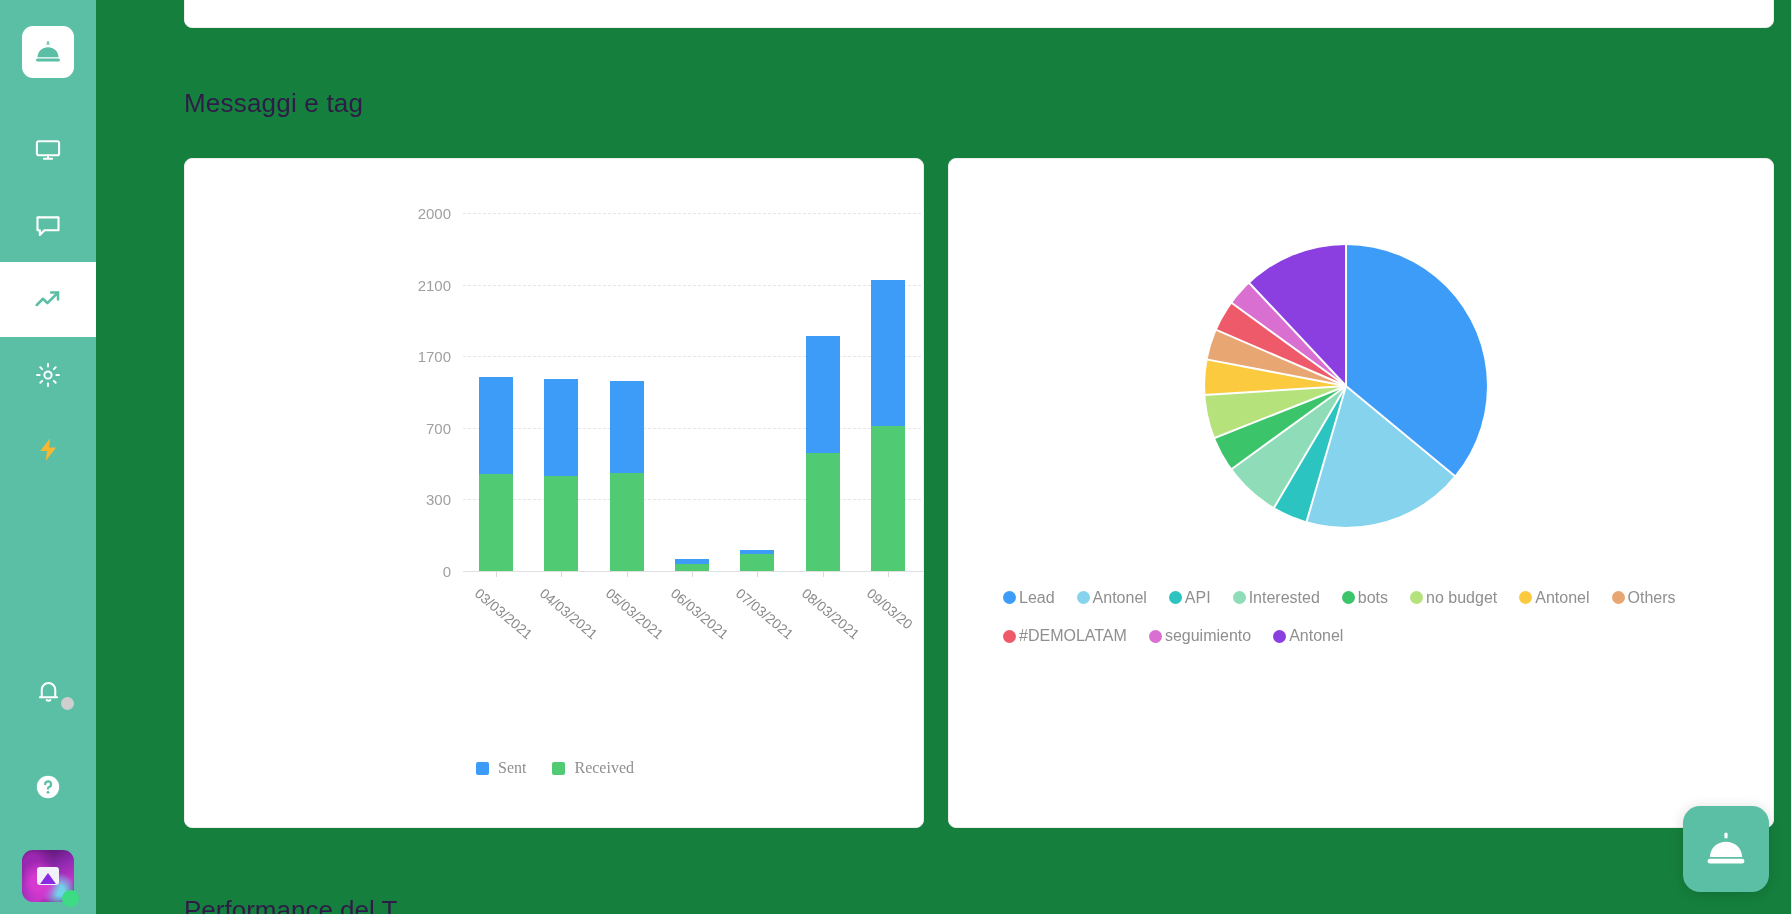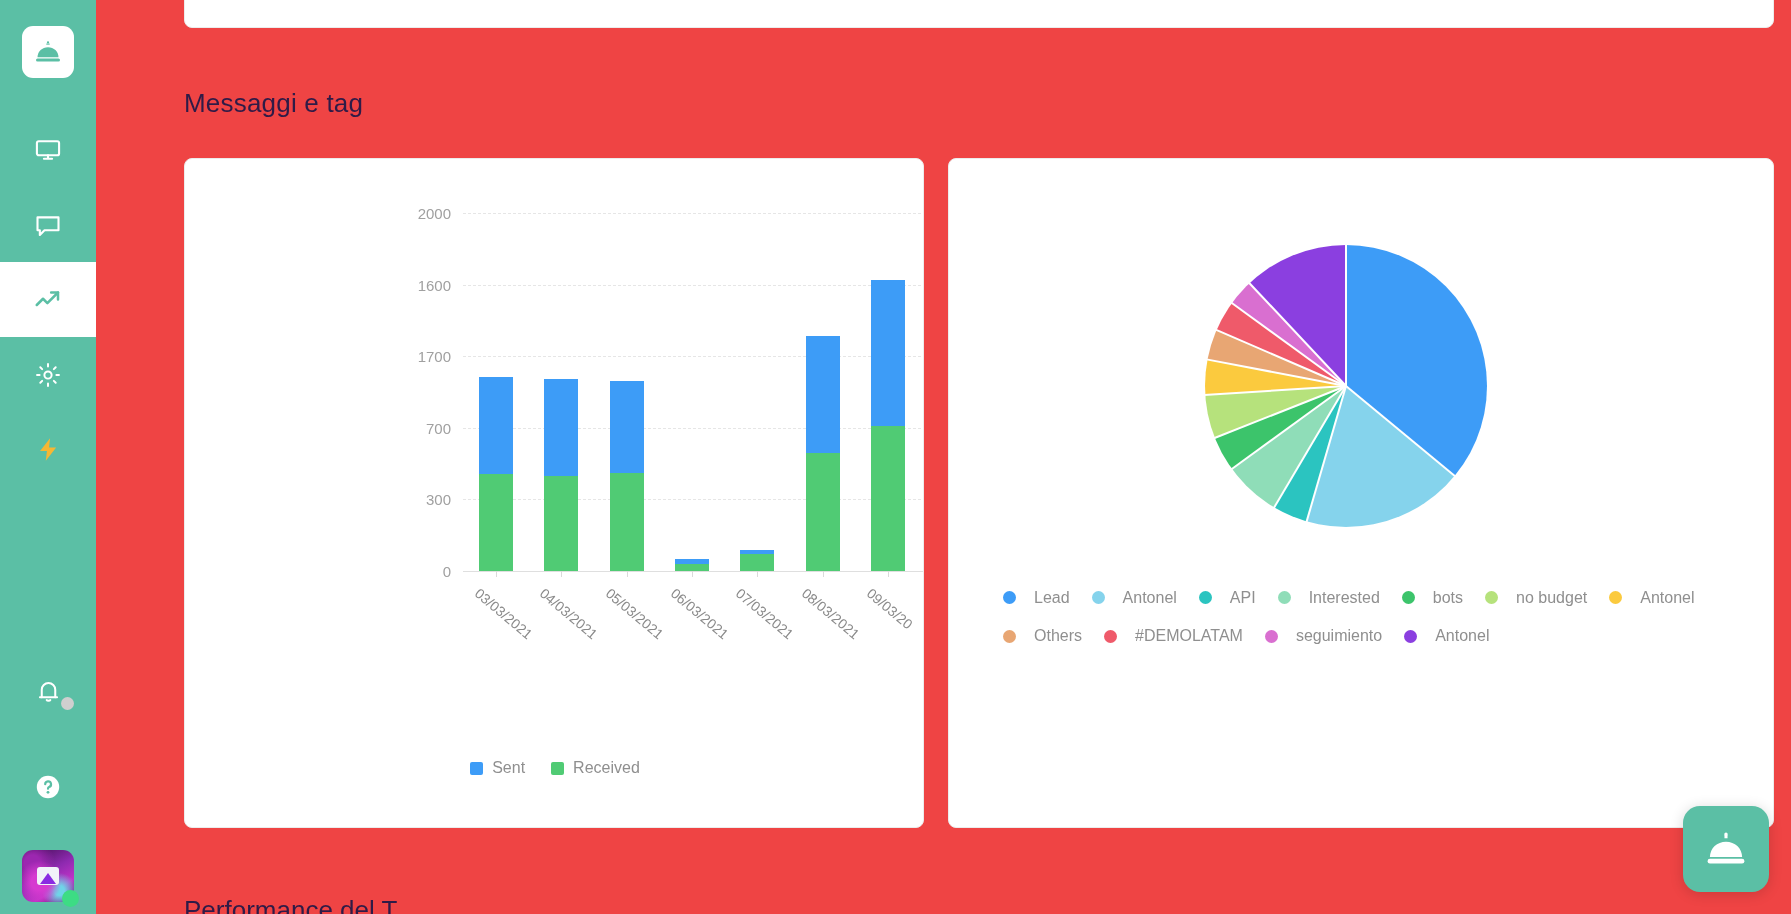--- a/index.html
+++ b/index.html
@@ -67,21 +67,21 @@
   .status-dot {
     position: absolute; right: -5px; bottom: -5px;
     width: 17px; height: 17px; border-radius: 50%;
     background: #3ddc84;
   }
 
   
   .main {
     position: absolute; left: 96px; top: 0;
     width: 1695px; height: 914px;
-    background: #ef4444;
+    background: #15803d;
     overflow: hidden;
   }
   .card-top-partial {
     position: absolute; left: 88px; top: -80px;
     width: 1590px; height: 108px;
     background: #ffffff;
     border: 1px solid #ececec;
     border-radius: 8px;
   }
   .section-title {
@@ -134,41 +134,41 @@
     position: absolute; font-size: 14px; color: #8a8a8a;
     transform-origin: left top; transform: rotate(40deg);
     white-space: nowrap;
   }
   .bar-legend {
     position: absolute; left: 0; top: 600px; width: 740px;
     display: flex; align-items: center; justify-content: center; gap: 26px;
   }
   .legend-entry { display: flex; align-items: center; gap: 9px; }
   .legend-sq { width: 13px; height: 13px; border-radius: 2px; }
-  .legend-txt { font-size: 16px; color: #8f8f8f; }
+  .legend-txt { font-size: 16px; color: #8f8f8f; font-family: Liberation Serif, serif; }
 
   
   .pie {
     position: absolute; left: 256px; top: 86px;
     width: 282px; height: 282px; border-radius: 50%;
   }
   .pie-sep {
     position: absolute; left: 50%; top: 50%;
     width: 2px; height: 142px;
     background: #ffffff;
     transform-origin: 50% 0%;
   }
   .pie-legend {
     position: absolute; left: 54px; top: 425px;
     width: 790px;
     display: flex; flex-wrap: wrap;
     column-gap: 22px; row-gap: 11px;
     overflow: hidden; height: 66px;
   }
-  .pie-legend-entry { display: flex; align-items: center; gap: 18px; }
+  .pie-legend-entry { display: flex; align-items: center; gap: 3px; }
   .pie-dot { width: 13px; height: 13px; border-radius: 50%; flex: none; }
   .pie-txt { font-size: 16px; color: #8f8f8f; white-space: nowrap; }
 
   
   .fab {
     position: absolute; right: 22px; bottom: 22px;
     width: 86px; height: 86px; border-radius: 17px;
     background: #5bbfa5;
     box-shadow: 0 2px 14px rgba(0,0,0,0.16);
     display: flex; align-items: center; justify-content: center;
@@ -258,21 +258,21 @@
   <main class="main">
 
     <div class="card-top-partial"></div>
 
     <h2 class="section-title">Messaggi e tag</h2>
 
     <section class="card card-bars">
       <div class="bars-plot">
         <div class="ylabels" id="ylabels">
             <div class="ytick" style="top: 53.9048px;">2000</div>
-            <div class="ytick" style="top: 125.524px;">1600</div>
+            <div class="ytick" style="top: 125.524px;">2100</div>
             <div class="ytick" style="top: 197.143px;">1700</div>
             <div class="ytick" style="top: 268.762px;">700</div>
             <div class="ytick" style="top: 340.381px;">300</div>
             <div class="ytick" style="top: 412px;">0</div>
           </div>
         <div id="gridlines">
             <div class="gridline" style="top: 53.9048px;"></div>
             <div class="gridline" style="top: 125.524px;"></div>
             <div class="gridline" style="top: 197.143px;"></div>
             <div class="gridline" style="top: 268.762px;"></div>

